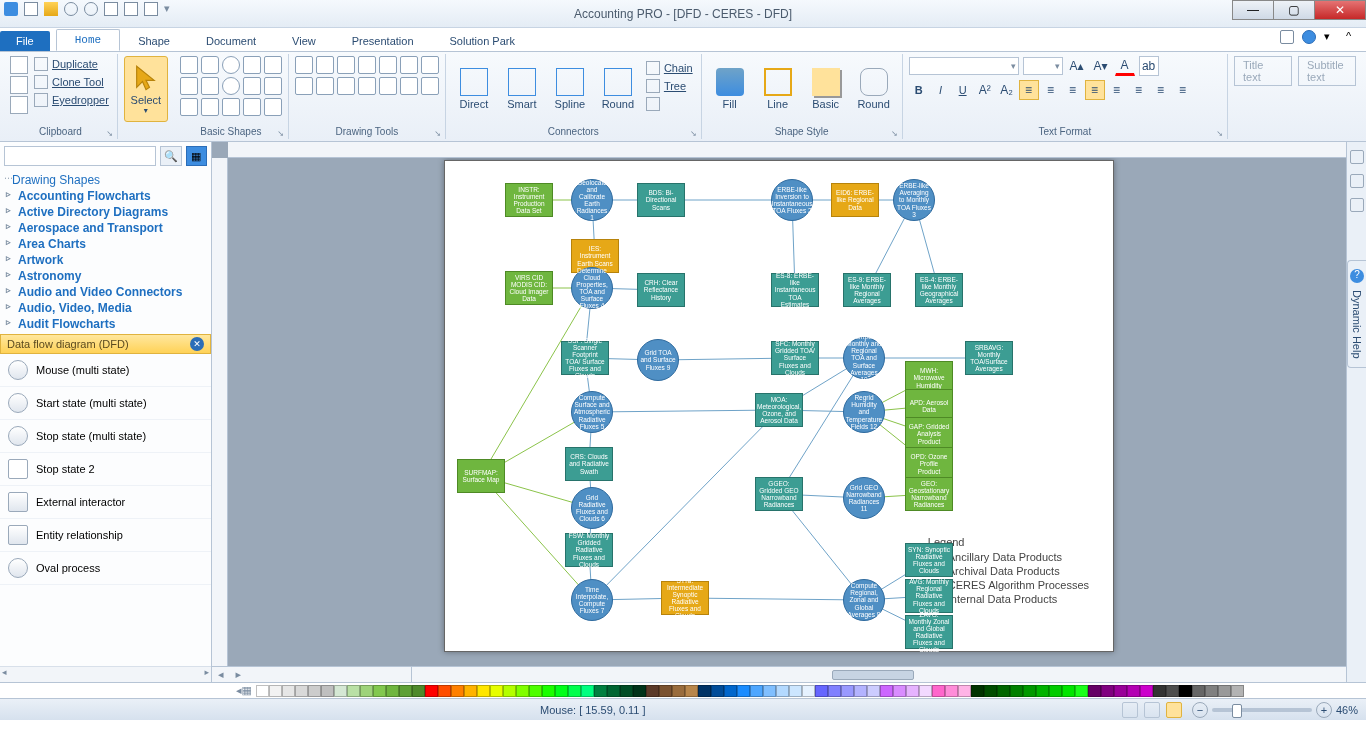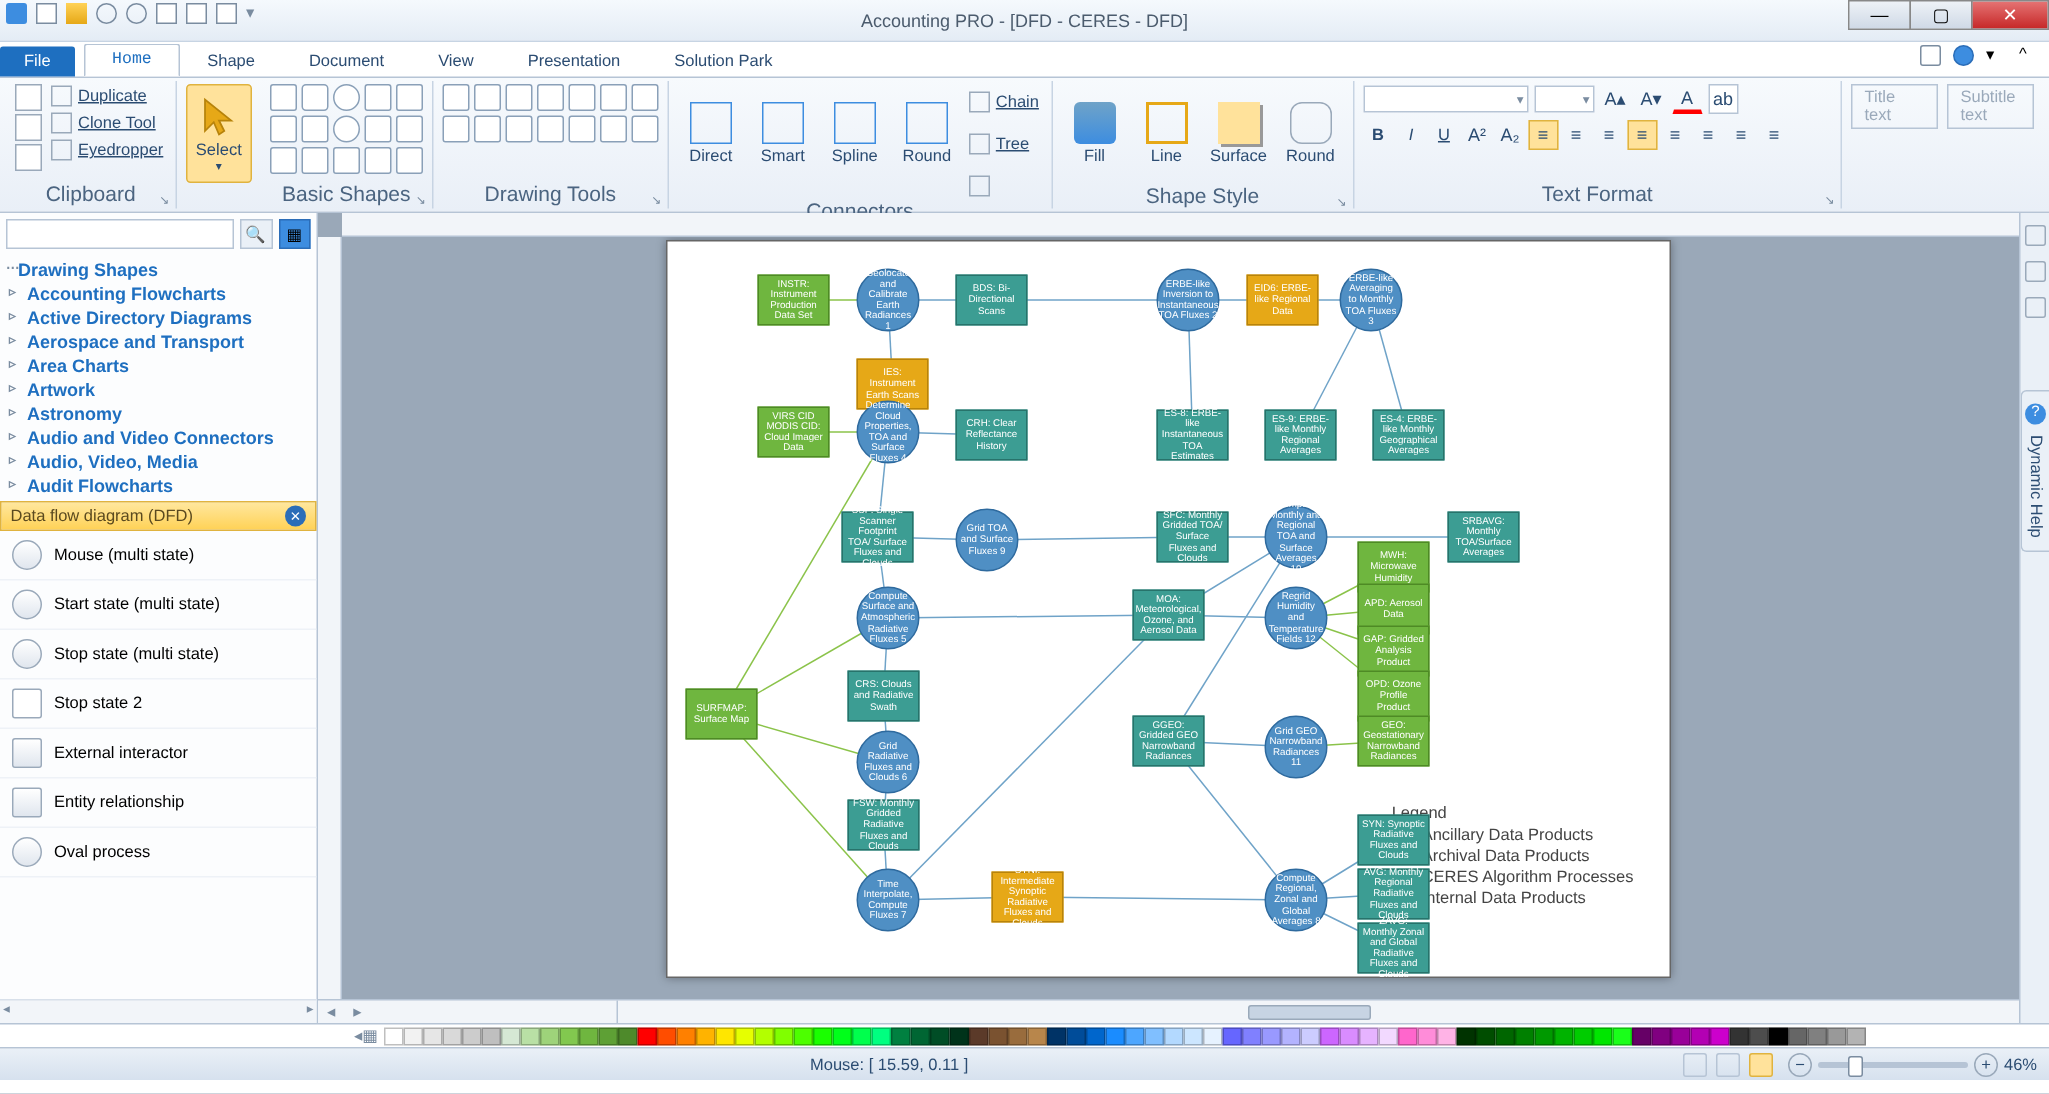--- a/index.html
+++ b/index.html
@@ -19,21 +19,21 @@
 .menustrip { height:24px; background:#fff; display:flex; align-items:flex-end; border-bottom:1px solid #b6c4d5; padding-left:0; }
 .file-tab { background:#1e6fc0; color:#fff; padding:4px 16px; border-radius:2px 2px 0 0; margin-right:6px; }
 .menustrip .tab { padding:4px 18px; color:#2b4c72; cursor:pointer; }
 .menustrip .tab.active { background:#fff; border:1px solid #b6c4d5; border-bottom:1px solid #fff; border-radius:2px 2px 0 0; color:#1e6fc0;font-family:Liberation Mono, monospace; }
 .menustrip-right { position:absolute; right:6px; top:30px; display:flex; gap:8px; align-items:center; }
 .menustrip-right span { width:14px; height:14px; display:inline-block; border:1px solid #7a8ca0; border-radius:2px; }
 
 
 .ribbon { height:90px; background:linear-gradient(#f7fafd,#e9eff7); border-bottom:1px solid #b6c4d5; display:flex; padding:2px 4px; }
 .group { border-right:1px solid #c7d4e3; padding:2px 6px 0 6px; display:flex; flex-direction:column; justify-content:space-between; }
-.group .glabel { text-align:center; color:#4b6480; font-size:14px; padding-bottom:2px; position:relative; }
+.group .glabel { text-align:center; color:#4b6480; font-size:10px; padding-bottom:2px; position:relative; }
 .group .glabel::after { content:"↘"; font-size:8px; color:#7a8ca0; position:absolute; right:-2px; bottom:1px; }
 .group .body { display:flex; align-items:flex-start; gap:4px; flex:1; }
 .small-btn { display:flex; align-items:center; gap:4px; padding:1px 2px; color:#2b4c72; cursor:pointer; white-space:nowrap;text-decoration:underline; }
 .small-btn .ic { width:14px; height:14px; display:inline-block; }
 .big-btn { display:flex; flex-direction:column; align-items:center; justify-content:center; width:44px; height:66px; border-radius:3px; cursor:pointer; color:#2b4c72; }
 .big-btn .ic { width:28px; height:28px; margin-bottom:2px; }
 .big-btn.sel { background:#ffe29b; border:1px solid #e0b33f; }
 .shape-grid { display:grid; grid-template-columns:repeat(5,18px); gap:3px; }
 .shape-grid span, .tool-grid span { width:18px; height:18px; border:1px solid #8aa0b8; border-radius:2px; display:inline-block; background:#fff; }
 .tool-grid { display:grid; grid-template-columns:repeat(7,18px); gap:3px; }
@@ -47,21 +47,21 @@
 .main { display:flex; height:540px; }
 .side { width:212px; border-right:1px solid #b6c4d5; display:flex; flex-direction:column; background:#fcfdfe; }
 .side .panehdr { padding:4px 6px; font-size:12px; color:#2b4c72; display:flex; justify-content:space-between; align-items:center; border-bottom:1px solid #d8e0ea; }
 .side .search { padding:4px; display:flex; gap:4px; }
 .side .search input { flex:1; border:1px solid #b6c4d5; height:20px; padding:0 4px; }
 .side .search button { width:26px; height:20px; border:1px solid #b6c4d5; background:#eaf0f7; display:flex; align-items:center; justify-content:center; }
 .side .search .toggle { background:#3d8de0; border-color:#2b6db8; }
 .lib-tree { flex:0 0 auto; overflow:hidden; padding:2px 4px; max-height:168px; }
 .lib-tree .item { padding:1px 0 1px 14px; color:#1e6fc0; font-weight:bold; cursor:pointer; font-size:12px; position:relative; white-space:nowrap; overflow:hidden; text-overflow:ellipsis; }
 .lib-tree .item::before { content:"▹"; position:absolute; left:2px; color:#7a8ca0; font-size:9px; }
-.lib-tree .item.root { color:#1e6fc0; font-weight:bold; padding-left:8px; }
+.lib-tree .item.root { color:#1e6fc0; font-weight:normal; padding-left:8px; }
 .lib-tree .item.root::before { content:"⋯"; left:0; }
 .section-hdr { background:linear-gradient(#ffe79e,#ffd257); border:1px solid #e0b33f; padding:2px 6px; font-size:11px; color:#5b4a1f; display:flex; justify-content:space-between; align-items:center; }
 .section-hdr .x { width:14px; height:14px; background:#2b6db8; color:#fff; border-radius:7px; display:flex; align-items:center; justify-content:center; font-size:9px; }
 .stencil-list { flex:1; overflow:hidden; }
 .stencil-list .row { display:flex; align-items:center; gap:8px; padding:6px 8px; border-bottom:1px solid #eef2f7; cursor:pointer; }
 .stencil-list .row .thumb { width:20px; height:20px; border:1px solid #9aa9ba; border-radius:10px; background:linear-gradient(#fff,#e0e6ee); flex:none; }
 .stencil-list .row .thumb.sq { border-radius:2px; }
 .stencil-list .row .thumb.stop { border-radius:2px; background:#fff; position:relative;}
 .side .hscroll { height:16px; border-top:1px solid #d8e0ea; background:#f2f5f9; position:relative; }
 .side .hscroll::before { content:"◂"; position:absolute; left:2px; font-size:9px; color:#7a8ca0; }
@@ -247,21 +247,21 @@
           <span>Smart</span>
         </div>
       <div class="big-btn">
           <span class="ic" style="border:1px solid #3d8de0"></span>
           <span>Spline</span>
         </div>
       <div class="big-btn">
           <span class="ic" style="border:1px solid #3d8de0"></span>
           <span>Round</span>
         </div>
-      <div style="display:flex;flex-direction:column;gap:12px;padding-top:4px">
+      <div style="display:flex;flex-direction:column;gap:2px;padding-top:4px">
         <div class="small-btn">
             <span class="ic" style="border:1px solid #9aa9ba"></span>
             <span>Chain</span>
           </div>
         <div class="small-btn">
             <span class="ic" style="border:1px solid #9aa9ba"></span>
             <span>Tree</span>
           </div>
         <div class="small-btn">
             <span class="ic" style="border:1px solid #9aa9ba"></span>
@@ -276,21 +276,21 @@
       <div class="big-btn">
           <span class="ic" style="background:linear-gradient(#6fa3c8,#3d8de0);border-radius:4px"></span>
           <span>Fill</span>
         </div>
       <div class="big-btn">
           <span class="ic" style="border:2px solid #e6a817"></span>
           <span>Line</span>
         </div>
       <div class="big-btn">
           <span class="ic" style="background:#ffe29b;box-shadow:2px 2px 0 #999"></span>
-          <span>Surface</span>
+          <span>Basic</span>
         </div>
       <div class="big-btn">
           <span class="ic" style="border:1px solid #9aa9ba;border-radius:8px"></span>
           <span>Round</span>
         </div>
     </div>
     <div class="glabel">Shape Style</div>
   </div>
 
   <div class="group" style="flex:1">

